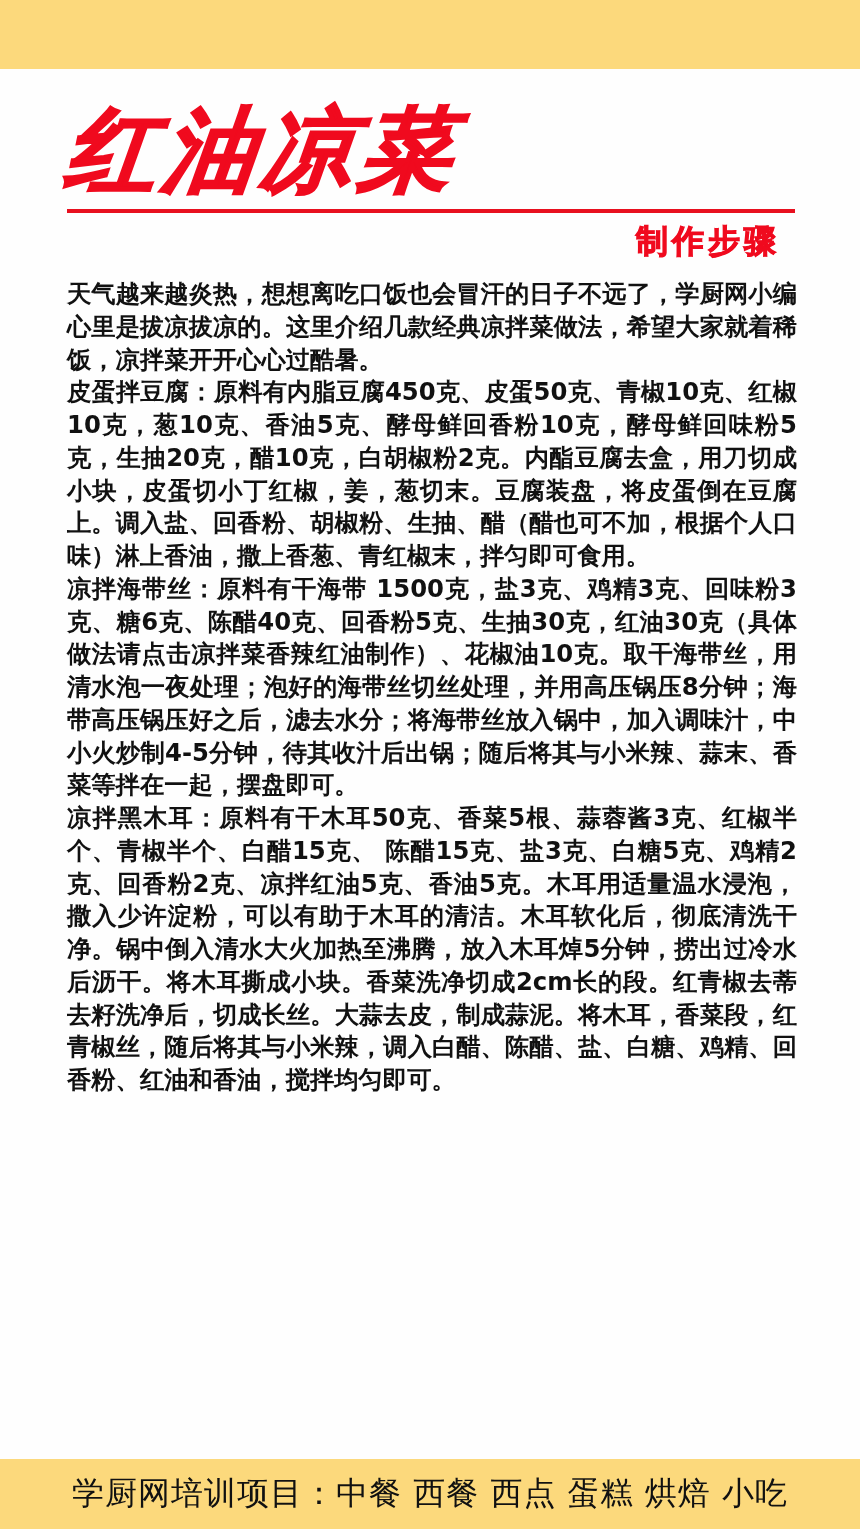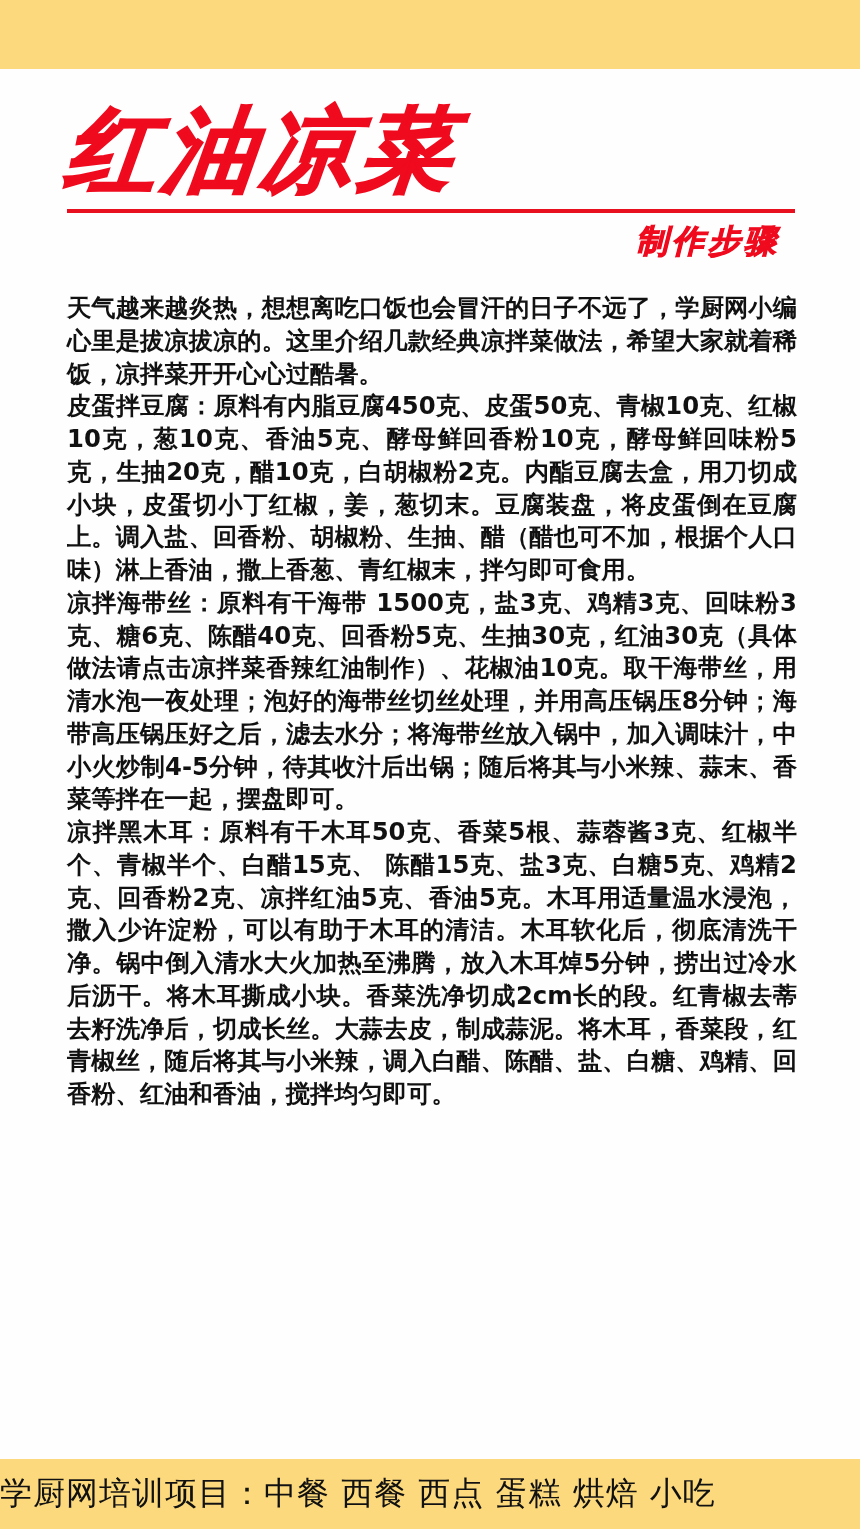--- a/index.html
+++ b/index.html
@@ -13,30 +13,30 @@
     position: absolute; left: 66px; top: 96px; margin: 0;
     font-size: 92px; line-height: 110px; font-weight: 900;
     color: #f00a1e; letter-spacing: 6px; font-style: italic;
     transform: skewX(-6deg);
     -webkit-text-stroke: 2px #f00a1e;
   }
   .rule { position: absolute; left: 67px; top: 209px; width: 728px; height: 4px; background: #e8101f; }
   .subtitle {
     position: absolute; right: 80px; top: 220px; margin: 0;
     font-size: 32px; line-height: 42px; font-weight: 900; color: #f00a1e;
-    letter-spacing: 4px; font-style: italic; -webkit-text-stroke: 1px #f00a1e;
+    letter-spacing: 4px; -webkit-text-stroke: 1px #f00a1e;
   }
   .content {
-    position: absolute; left: 67px; top: 292px; width: 730px;
+    position: absolute; left: 67px; top: 278px; width: 730px;
     font-size: 24.3px; line-height: 32.75px; color: #111; font-weight: bold;
   }
   .content p { margin: 0; text-align: justify; }
   .bottom-band {
     position: absolute; left: 0; top: 1459px; width: 860px; height: 70px; background: #fcd97c;
-    display: flex; align-items: center; justify-content: flex-start;
+    display: flex; align-items: center; justify-content: center;
   }
   .footer-text { font-size: 32px; color: #111; letter-spacing: 1px; }
 </style>
 </head>
 <body>
 
 <div class="top-band"></div>
 
 <h1 class="title">红油凉菜</h1>
 <div class="rule"></div>

